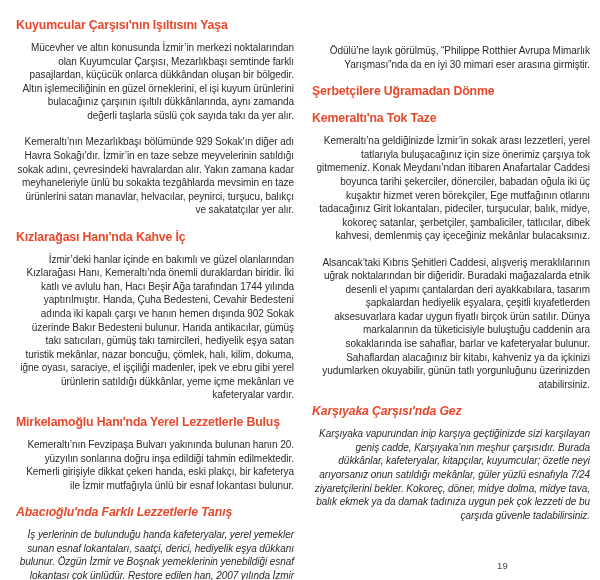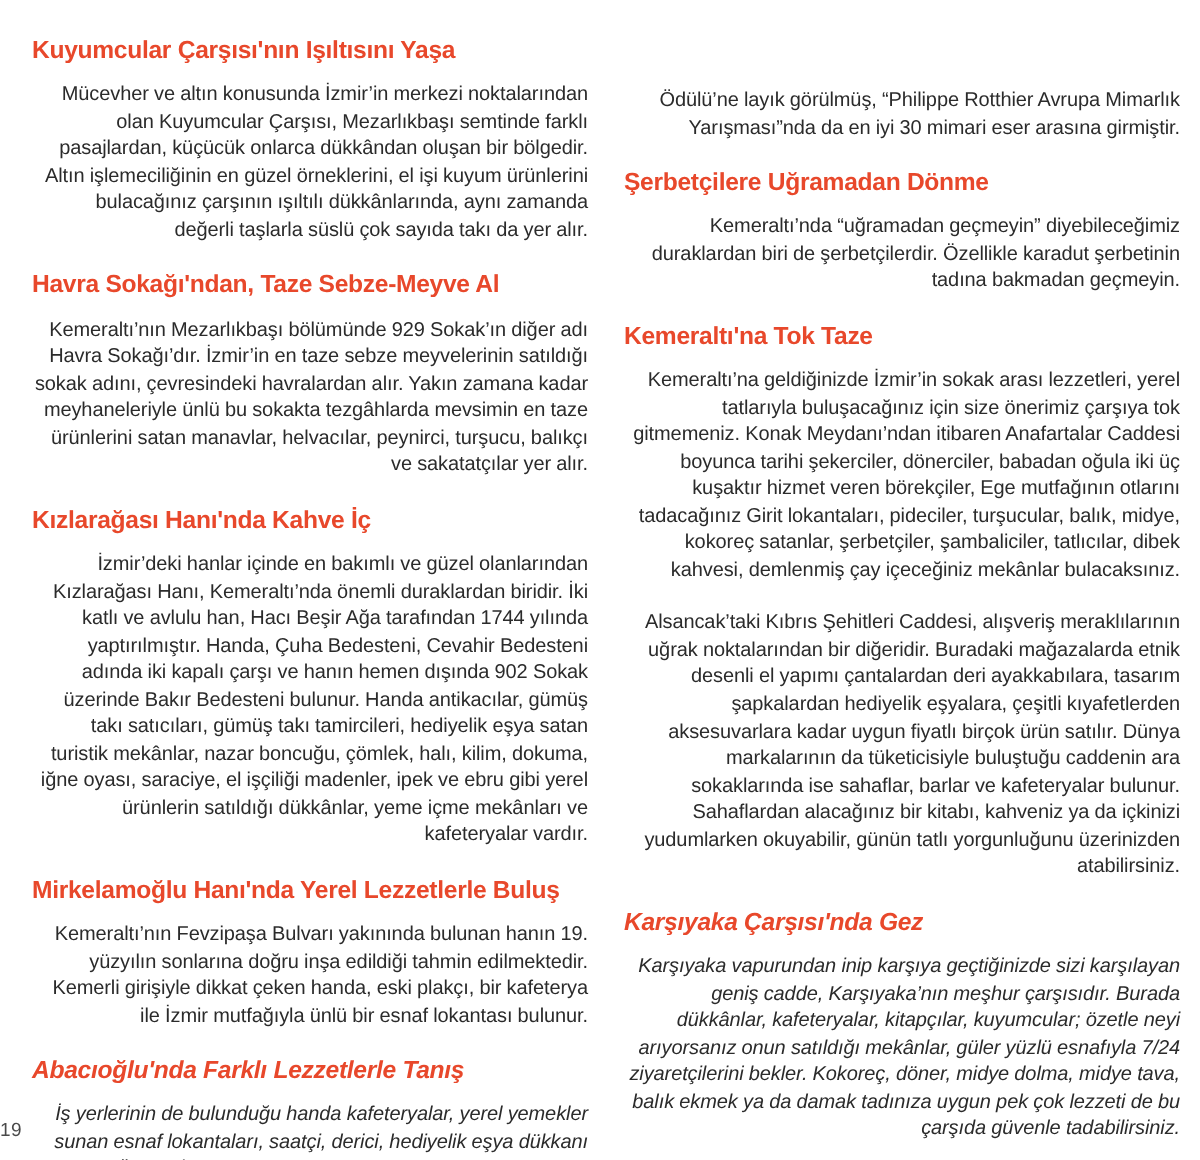--- a/index.html
+++ b/index.html
@@ -56,21 +56,21 @@
     word-spacing: -0.1px;
   }
   .lead-para {
     margin-top: 4px;
   }
   .page-number {
     position: absolute;
     left: 0;
     right: 0;
     bottom: 9px;
-    text-align: left;
+    text-align: right;
     font-size: 9.5px;
     color: #4a4a4a;
     letter-spacing: 0.2px;
   }
   .spacer-top {
     height: 22px;
   }
 </style>
 </head>
 <body>
@@ -80,52 +80,50 @@
   <div class="columns">
 
     <div class="column">
 
       <div class="section">
         <h2 class="heading">Kuyumcular Çarşısı'nın Işıltısını Yaşa</h2>
         <p class="body-text">Mücevher ve altın konusunda İzmir’in merkezi noktalarından olan Kuyumcular Çarşısı, Mezarlıkbaşı semtinde farklı pasajlardan, küçücük onlarca dükkândan oluşan bir bölgedir. Altın işlemeciliğinin en güzel örneklerini, el işi kuyum ürünlerini bulacağınız çarşının ışıltılı dükkânlarında, aynı zamanda değerli taşlarla süslü çok sayıda takı da yer alır.</p>
       </div>
 
       <div class="section">
-        <h2 class="heading">Havra Sokağı'ndan, Taze Sebze-Meyve Al</h2>
         <p class="body-text">Kemeraltı’nın Mezarlıkbaşı bölümünde 929 Sokak’ın diğer adı Havra Sokağı’dır. İzmir’in en taze sebze meyvelerinin satıldığı sokak adını, çevresindeki havralardan alır. Yakın zamana kadar meyhaneleriyle ünlü bu sokakta tezgâhlarda mevsimin en taze ürünlerini satan manavlar, helvacılar, peynirci, turşucu, balıkçı ve sakatatçılar yer alır.</p>
       </div>
 
       <div class="section">
         <h2 class="heading">Kızlarağası Hanı'nda Kahve İç</h2>
         <p class="body-text">İzmir’deki hanlar içinde en bakımlı ve güzel olanlarından Kızlarağası Hanı, Kemeraltı’nda önemli duraklardan biridir. İki katlı ve avlulu han, Hacı Beşir Ağa tarafından 1744 yılında yaptırılmıştır. Handa, Çuha Bedesteni, Cevahir Bedesteni adında iki kapalı çarşı ve hanın hemen dışında 902 Sokak üzerinde Bakır Bedesteni bulunur. Handa antikacılar, gümüş takı satıcıları, gümüş takı tamircileri, hediyelik eşya satan turistik mekânlar, nazar boncuğu, çömlek, halı, kilim, dokuma, iğne oyası, saraciye, el işçiliği madenler, ipek ve ebru gibi yerel ürünlerin satıldığı dükkânlar, yeme içme mekânları ve kafeteryalar vardır.</p>
       </div>
 
       <div class="section">
         <h2 class="heading">Mirkelamoğlu Hanı'nda Yerel Lezzetlerle Buluş</h2>
-        <p class="body-text">Kemeraltı’nın Fevzipaşa Bulvarı yakınında bulunan hanın 19. yüzyılın sonlarına doğru inşa edildiği tahmin edilmektedir. Kemerli girişiyle dikkat çeken handa, eski plakçı, bir kafeterya ile İzmir mutfağıyla ünlü bir esnaf lokantası bulunur.</p>
+        <p class="body-text">Kemeraltı’nın Fevzipaşa Bulvarı yakınında bulunan hanın 20. yüzyılın sonlarına doğru inşa edildiği tahmin edilmektedir. Kemerli girişiyle dikkat çeken handa, eski plakçı, bir kafeterya ile İzmir mutfağıyla ünlü bir esnaf lokantası bulunur.</p>
       </div>
 
       <div class="section">
         <h2 class="heading">Abacıoğlu'nda Farklı Lezzetlerle Tanış</h2>
         <p class="body-text">İş yerlerinin de bulunduğu handa kafeteryalar, yerel yemekler sunan esnaf lokantaları, saatçi, derici, hediyelik eşya dükkanı bulunur. Özgün İzmir ve Boşnak yemeklerinin yenebildiği esnaf lokantası çok ünlüdür. Restore edilen han, 2007 yılında İzmir Büyükşehir Belediyesi’nin Tarihe Saygı Yerel Koruma</p>
       </div>
 
     </div>
 
     <div class="column">
 
       <div class="spacer-top"></div>
 
       <div class="section">
         <p class="body-text lead-para">Ödülü’ne layık görülmüş, “Philippe Rotthier Avrupa Mimarlık Yarışması”nda da en iyi 30 mimari eser arasına girmiştir.</p>
       </div>
 
       <div class="section">
         <h2 class="heading">Şerbetçilere Uğramadan Dönme</h2>
-        <p class="body-text">Kemeraltı’nda “uğramadan geçmeyin” diyebileceğimiz duraklardan biri de şerbetçilerdir. Özellikle karadut şerbetinin tadına bakmadan geçmeyin.</p>
       </div>
 
       <div class="section">
         <h2 class="heading">Kemeraltı'na Tok Taze</h2>
         <p class="body-text">Kemeraltı’na geldiğinizde İzmir’in sokak arası lezzetleri, yerel tatlarıyla buluşacağınız için size önerimiz çarşıya tok gitmemeniz. Konak Meydanı’ndan itibaren Anafartalar Caddesi boyunca tarihi şekerciler, dönerciler, babadan oğula iki üç kuşaktır hizmet veren börekçiler, Ege mutfağının otlarını tadacağınız Girit lokantaları, pideciler, turşucular, balık, midye, kokoreç satanlar, şerbetçiler, şambaliciler, tatlıcılar, dibek kahvesi, demlenmiş çay içeceğiniz mekânlar bulacaksınız.</p>
       </div>
 
       <div class="section">
         <p class="body-text">Alsancak’taki Kıbrıs Şehitleri Caddesi, alışveriş meraklılarının uğrak noktalarından bir diğeridir. Buradaki mağazalarda etnik desenli el yapımı çantalardan deri ayakkabılara, tasarım şapkalardan hediyelik eşyalara, çeşitli kıyafetlerden aksesuvarlara kadar uygun fiyatlı birçok ürün satılır. Dünya markalarının da tüketicisiyle buluştuğu caddenin ara sokaklarında ise sahaflar, barlar ve kafeteryalar bulunur. Sahaflardan alacağınız bir kitabı, kahveniz ya da içkinizi yudumlarken okuyabilir, günün tatlı yorgunluğunu üzerinizden atabilirsiniz.</p>
       </div>

